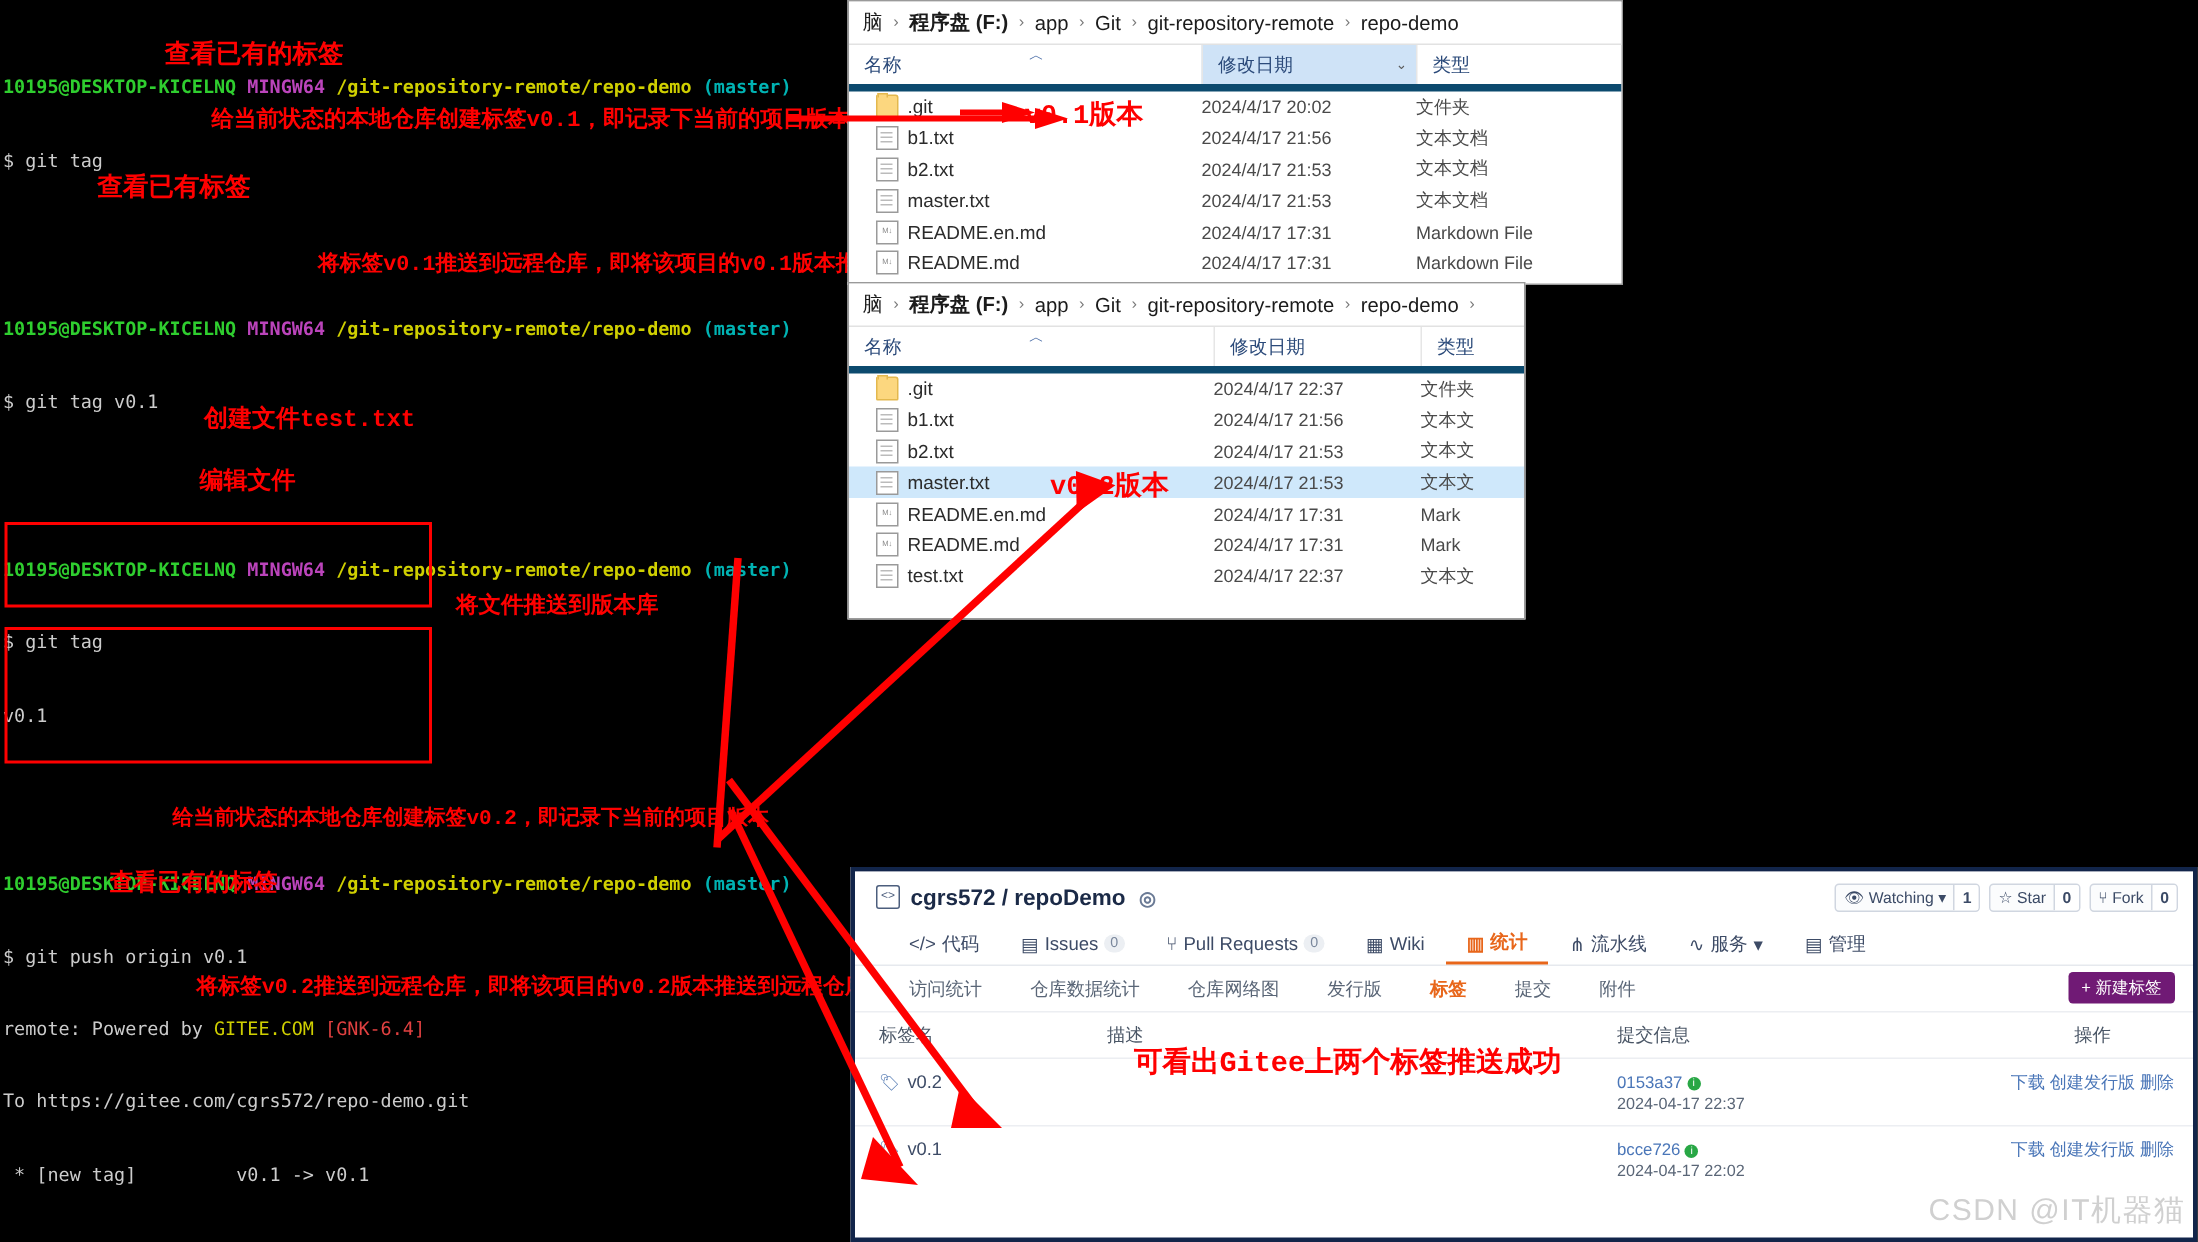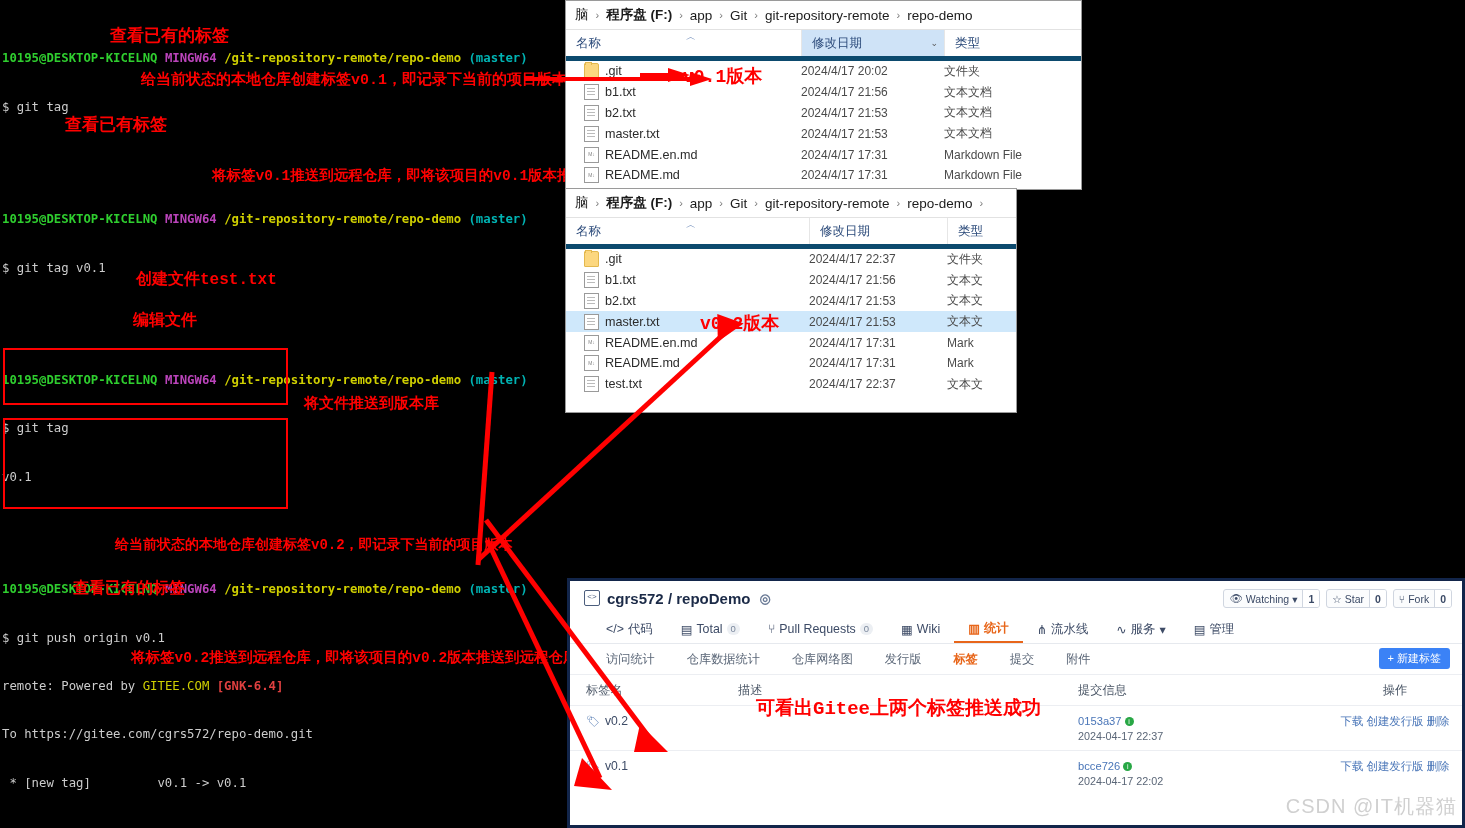--- a/index.html
+++ b/index.html
@@ -18,21 +18,21 @@
     color:#cccccc;white-space:pre;
     padding:2px 0 0 2px;box-sizing:border-box;
     overflow:hidden;
   }
   .t-line{height:16.1px;white-space:pre;}
   .c-user{color:#2fce2f;font-weight:bold;}
   .c-host{color:#bb44bb;font-weight:bold;}
   .c-path{color:#cfcf00;font-weight:bold;}
   .c-branch{color:#00b3b3;font-weight:bold;}
   .c-yellow{color:#cfcf00;}
-  .c-red{color:#e04040;font-weight:bold;}
+  .c-red{color:#e04040;}
 
   
   .anno{
     position:absolute;color:#ff0000;font-weight:bold;
     font-family:Liberation Mono, monospace;
     white-space:nowrap;
   }
   .redbox{
     position:absolute;border:2px solid #ff0000;box-sizing:border-box;
   }
@@ -109,21 +109,21 @@
   .g-nav .item.active{color:#e8661a;font-weight:bold;border-bottom:2px solid #e8661a;}
   .g-nav .num{background:#eceff3;border-radius:8px;font-size:9.5px;color:#7a879c;
     padding:0 4px;line-height:12px;}
   .g-sub{
     height:30px;display:flex;align-items:center;padding-left:20px;
     font-size:12.2px;color:#5a6677;border-bottom:1px solid #eceef2;position:relative;
   }
   .g-sub .item{padding:0 16px;}
   .g-sub .item.active{color:#e8661a;font-weight:bold;}
   .newtag{
-    position:absolute;right:12px;top:4px;background:#3b82f6;color:#fff;
+    position:absolute;right:12px;top:4px;background:#701a75;color:#fff;
     font-size:11px;border-radius:3px;padding:3px 9px;
   }
   .g-tblhead{
     height:30px;display:flex;align-items:center;font-size:12.2px;color:#4a5666;
     border-bottom:1px solid #eceef2;
   }
   .g-row{
     height:45px;display:flex;align-items:flex-start;font-size:12.2px;color:#3d4b66;
     border-bottom:1px solid #eceef2;padding-top:8px;box-sizing:border-box;
   }
@@ -435,21 +435,21 @@
     </div>
   </div>
 
   <div class="g-nav">
     <div class="item">
         <span>&lt;/&gt;</span>
         <span>代码</span>
       </div>
     <div class="item">
         <span>▤</span>
-        <span>Total</span>
+        <span>Issues</span>
         <span class="num">0</span>
       </div>
     <div class="item">
         <span>⑂</span>
         <span>Pull Requests</span>
         <span class="num">0</span>
       </div>
     <div class="item">
         <span>▦</span>
         <span>Wiki</span>

